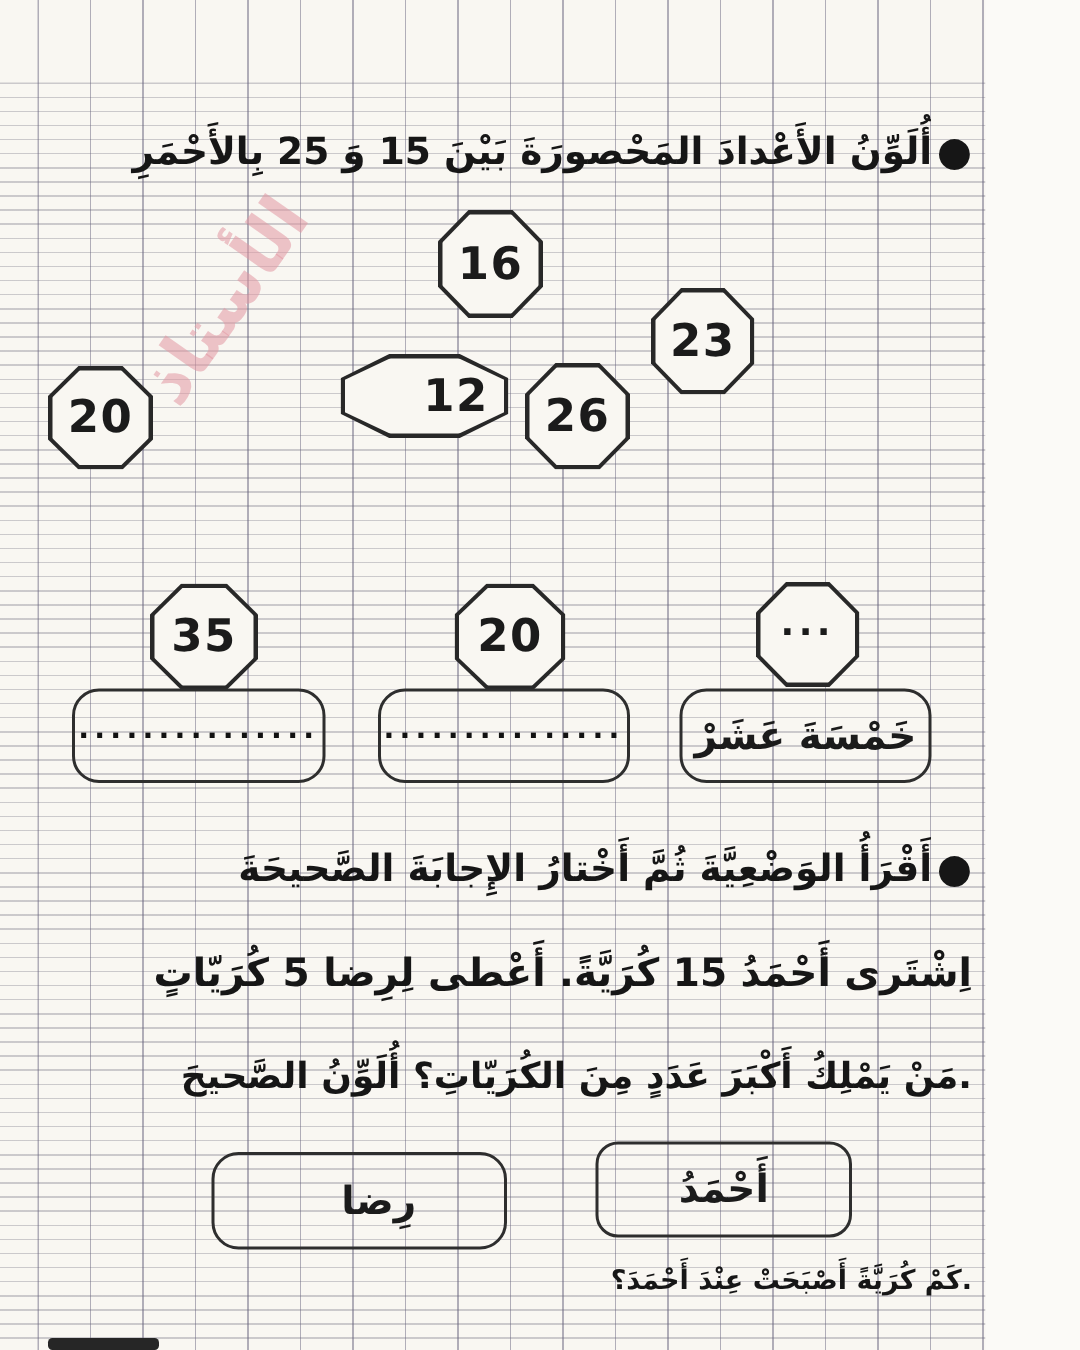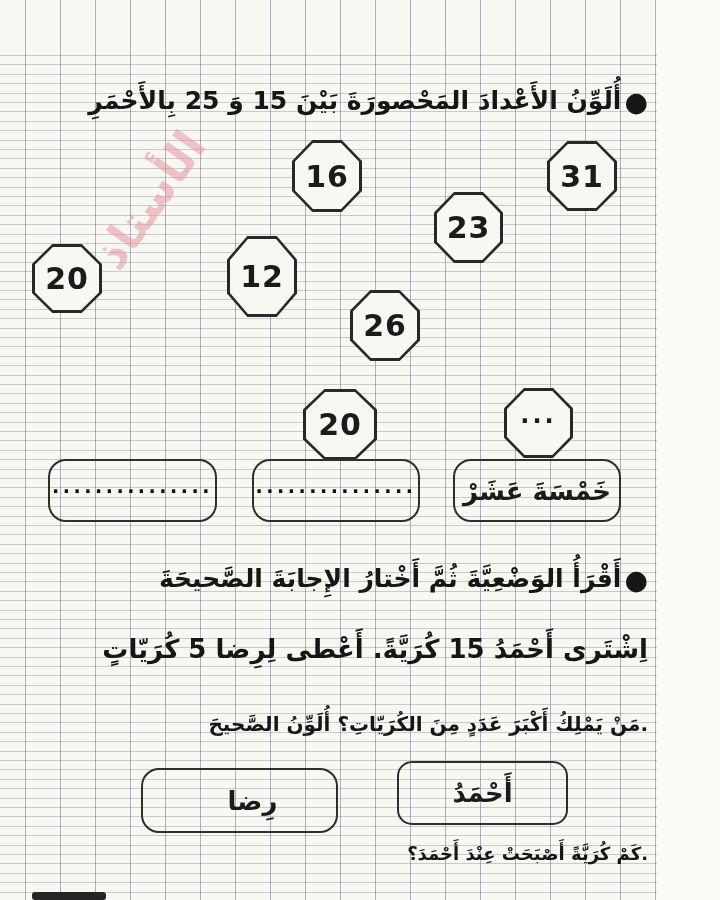--- a/index.html
+++ b/index.html
@@ -63,37 +63,37 @@
 
   <div class="watermark">الأستاذ</div>
 
   <div class="line" style="top:84px;">
     <span class="bullet">●</span><span>أُلَوِّنُ الأَعْدادَ المَحْصورَةَ بَيْنَ 15 وَ 25 بِالأَحْمَرِ</span>
   </div>
 
   <div class="oct" style="left:292px;top:140px;width:70px;height:72px;">
     <span class="num">16</span>
   </div>
-  <div class="oct" style="left:547px;top:141px;width:70px;height:70px;">
-    <span class="num">31</span>
-  </div>
   <div class="oct" style="left:434px;top:192px;width:69px;height:71px;">
     <span class="num">23</span>
   </div>
   <div class="oct" style="left:32px;top:244px;width:70px;height:69px;">
     <span class="num">20</span>
   </div>
-  <div class="oct" style="left:227px;top:236px;width:70px;height:81px;">
+  <div class="oct" style="left:227px;top:236px;width:70px;height:56px;padding-left:42px;">
     <span class="num">12</span>
   </div>
-  <div class="oct" style="left:350px;top:242px;width:70px;height:71px;margin-top:48px;">
+  <div class="oct" style="left:350px;top:242px;width:70px;height:71px;">
     <span class="num">26</span>
   </div>
 
 
+  <div class="oct" style="left:100px;top:389px;width:72px;height:71px;">
+    <span class="num">35</span>
+  </div>
   <div class="oct" style="left:303px;top:389px;width:74px;height:71px;">
     <span class="num">20</span>
   </div>
   <div class="oct" style="left:504px;top:388px;width:69px;height:70px;">
     <span class="num dots">...</span>
   </div>
 
   <div class="abox" style="left:48px;top:459px;width:165px;height:59px;">
     <span class="dotline">...............</span>
   </div>
@@ -102,21 +102,21 @@
   </div>
   <div class="abox" style="left:453px;top:459px;width:164px;height:59px;justify-content:center;">
     <span>خَمْسَةَ عَشَرْ</span>
   </div>
 
   <div class="line" style="top:562px;">
     <span class="bullet">●</span><span>أَقْرَأُ الوَضْعِيَّةَ ثُمَّ أَخْتارُ الإِجابَةَ الصَّحيحَةَ</span>
   </div>
 
   <div class="line" style="top:632px;font-size:26px;">اِشْتَرى أَحْمَدُ 15 كُرَيَّةً. أَعْطى لِرِضا 5 كُرَيّاتٍ</div>
-  <div class="line" style="top:701px;font-size:20px;margin-top:10px;">.مَنْ يَمْلِكُ أَكْبَرَ عَدَدٍ مِنَ الكُرَيّاتِ؟ أُلَوِّنُ الصَّحيحَ</div>
+  <div class="line" style="top:701px;font-size:24px;">.مَنْ يَمْلِكُ أَكْبَرَ عَدَدٍ مِنَ الكُرَيّاتِ؟ أُلَوِّنُ الصَّحيحَ</div>
 
   <div class="abox" style="left:397px;top:761px;width:167px;height:60px;border-radius:15px;">
     <span>أَحْمَدُ</span>
   </div>
   <div class="abox" style="left:141px;top:768px;width:167px;height:61px;padding-left:26px;">
     <span>رِضا</span>
   </div>
 
   <div class="line" style="top:842px;font-size:18px;">.كَمْ كُرَيَّةً أَصْبَحَتْ عِنْدَ أَحْمَدَ؟</div>
 

